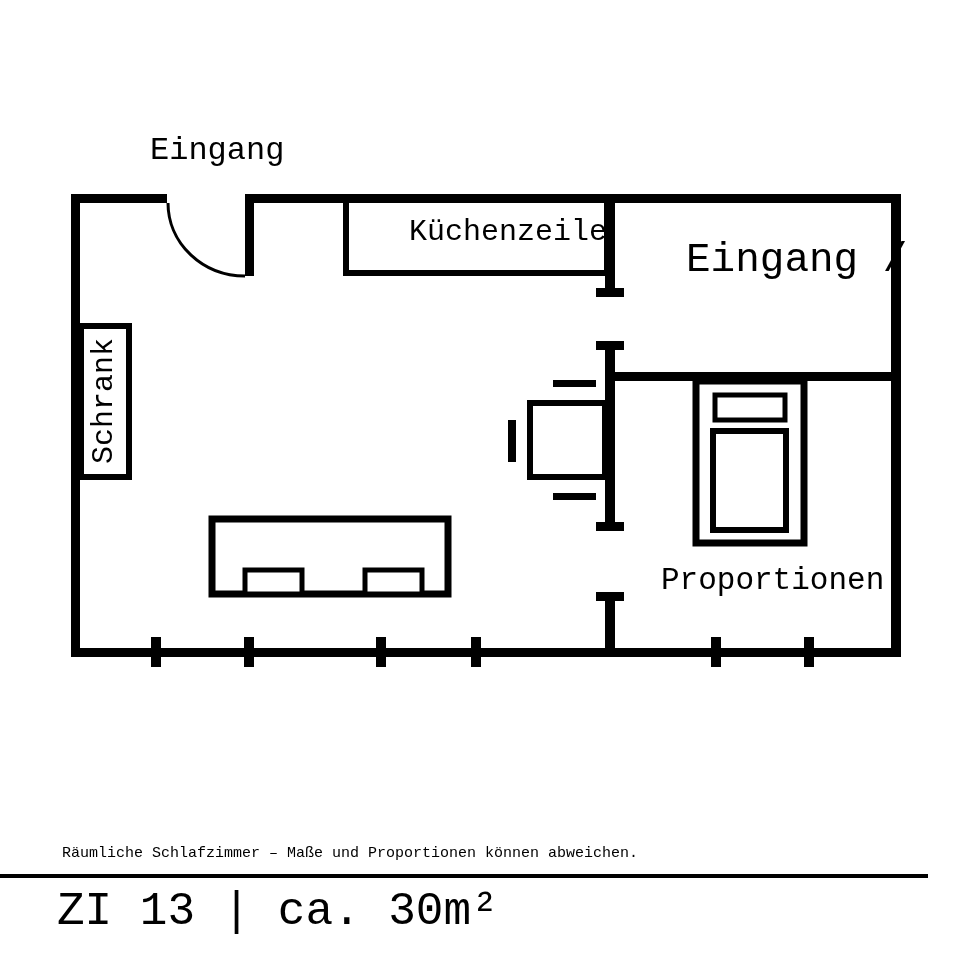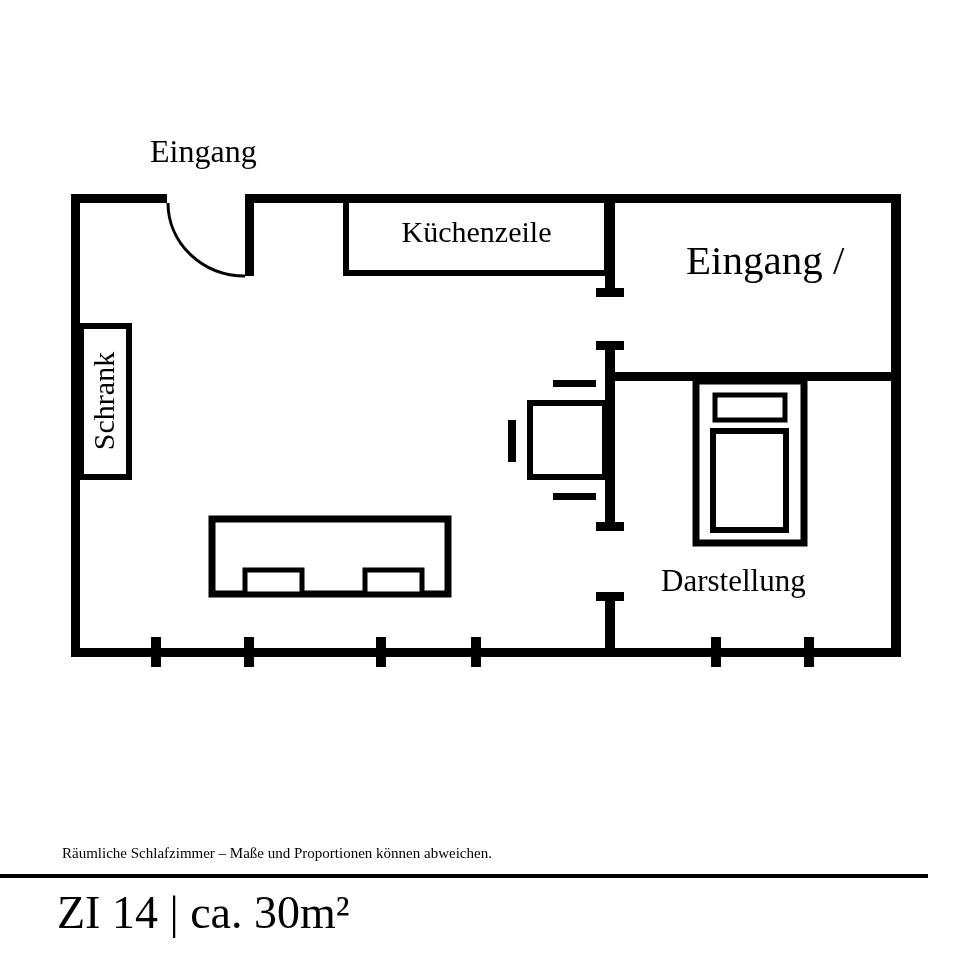--- a/index.html
+++ b/index.html
@@ -5,21 +5,21 @@
   html, body {
     margin: 0;
     padding: 0;
     background: #ffffff;
   }
   .page {
     position: relative;
     width: 928px;
     height: 960px;
     background: #ffffff;
-    font-family: Liberation Serif, serif;
+    font-family: Liberation Mono, monospace;
     color: #000000;
     overflow: hidden;
   }
   .plan-svg {
     position: absolute;
     left: 0;
     top: 0;
   }
   .label {
     position: absolute;
@@ -29,21 +29,21 @@
   }
   .label-eingang {
     left: 150px;
     top: 133px;
     font-size: 32px;
   }
   .label-kueche {
     left: 346px;
     top: 215px;
     width: 261px;
-    text-align: center;
+    text-align: right;
     font-size: 30px;
   }
   .label-dusche {
     left: 686px;
     top: 233px;
     font-size: 41px;
     line-height: 1.32;
   }
   .label-schrank {
     left: 104px;
@@ -144,21 +144,21 @@
   <div class="label label-eingang">Eingang</div>
 
   <div class="label label-kueche">Küchenzeile</div>
 
   <div class="label label-dusche">
     <div>Eingang /</div>
   </div>
 
   <div class="label label-schrank">Schrank</div>
 
-  <div class="label label-schlafzimmer">Darstellung</div>
+  <div class="label label-schlafzimmer">Proportionen</div>
 
   <div class="footer-disclaimer">Räumliche Schlafzimmer – Maße und Proportionen können abweichen.</div>
 
   <div class="footer-divider"></div>
 
-  <div class="footer-title">ZI 14 | ca. 30m²</div>
+  <div class="footer-title">ZI 13 | ca. 30m²</div>
 
 </div>
 
 </body></html>

